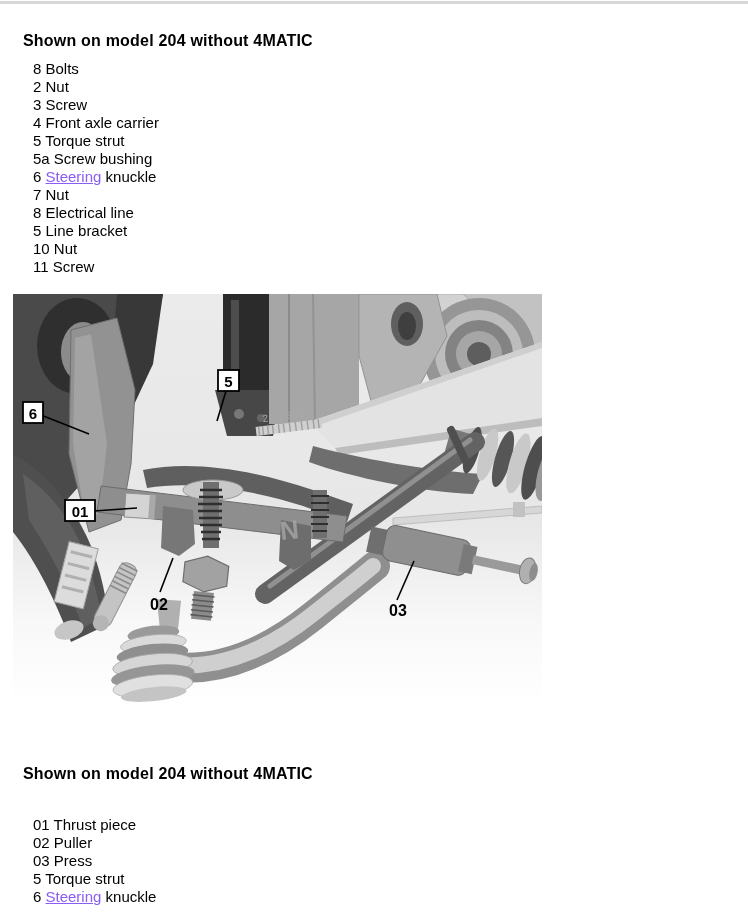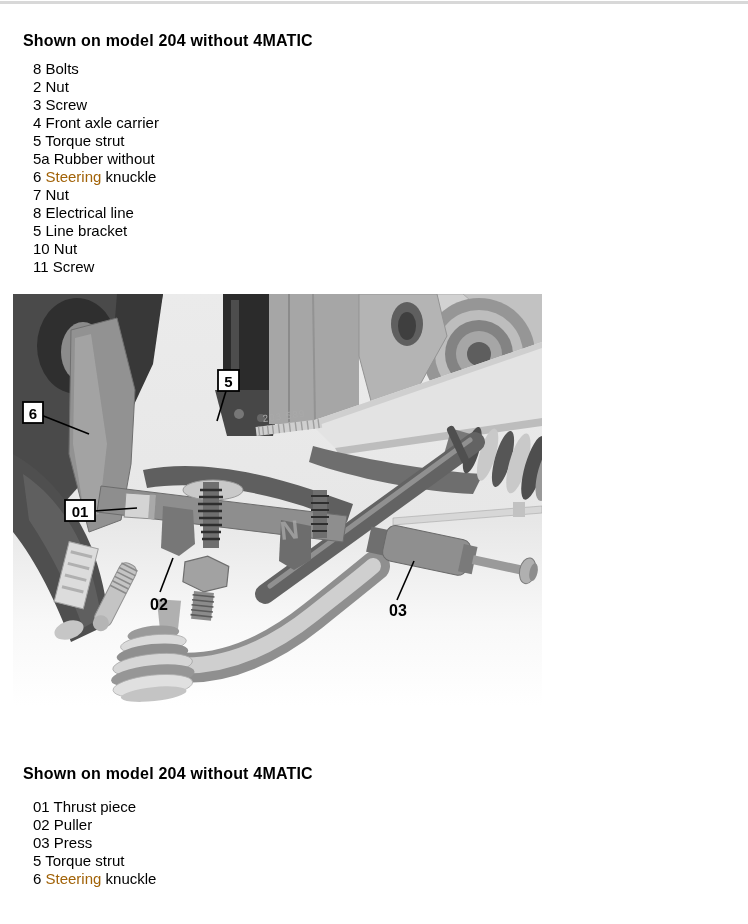--- a/index.html
+++ b/index.html
@@ -9,44 +9,44 @@
   }
   .top-divider{position:absolute;left:0;top:1px;width:748px;height:3px;background:#d8d8d8;}
   .heading{
     position:absolute;left:15px;margin:8px;font-size:16px;font-weight:bold;
     letter-spacing:0.2px;white-space:nowrap;
   }
   .heading.pos1{top:24px;}
   .heading.pos2{top:757px;}
   .legend{position:absolute;left:33px;font-size:15px;line-height:18px;}
   .legend.pos1{top:60px;}
-  .legend.pos2{top:798px;}
+  .legend.pos2{top:816px;}
   .legend .li{white-space:nowrap;}
-  a.lnk{color:#a16207;cursor:pointer;}
+  a.lnk{color:#8b5cf6;text-decoration:underline;cursor:pointer;}
   .figure{position:absolute;left:13px;top:294px;width:529px;height:411px;}
   .figure svg{display:block;}
   .callout-label{font-family:"Liberation Sans", sans-serif;font-weight:bold;fill:#000;}
   .stamp-text{font-family:"Liberation Sans", sans-serif;fill:#a9a9a9;letter-spacing:1px;}
   .wm{font-family:"Liberation Sans", sans-serif;fill:#ababab;opacity:.75;font-weight:bold;}
 </style>
 </head>
 <body>
 
 <div class="page">
   <div class="top-divider"></div>
 
   <h2 class="heading pos1">Shown on model 204 without 4MATIC</h2>
 
   <div class="legend pos1">
     <div class="li">8 Bolts</div>
     <div class="li">2 Nut</div>
     <div class="li">3 Screw</div>
     <div class="li">4 Front axle carrier</div>
     <div class="li">5 Torque strut</div>
-    <div class="li">5a Rubber without</div>
+    <div class="li">5a Screw bushing</div>
     <div class="li"><span>6 </span><a class="lnk">Steering</a><span> knuckle</span></div>
     <div class="li">7 Nut</div>
     <div class="li">8 Electrical line</div>
     <div class="li">5 Line bracket</div>
     <div class="li">10 Nut</div>
     <div class="li">11 Screw</div>
   </div>
 
   <div class="figure">
     <svg width="529" height="411" viewBox="0 0 529 411" xmlns="http://www.w3.org/2000/svg">

